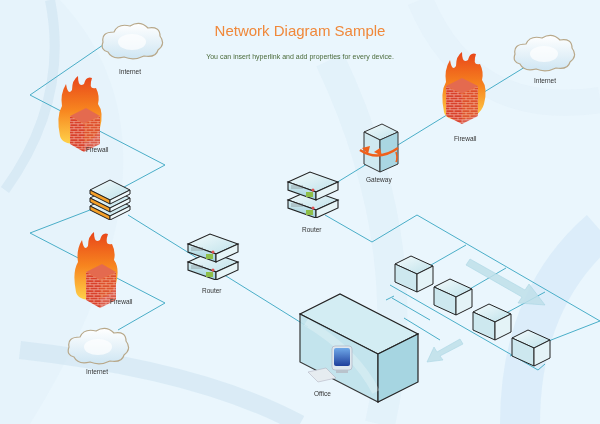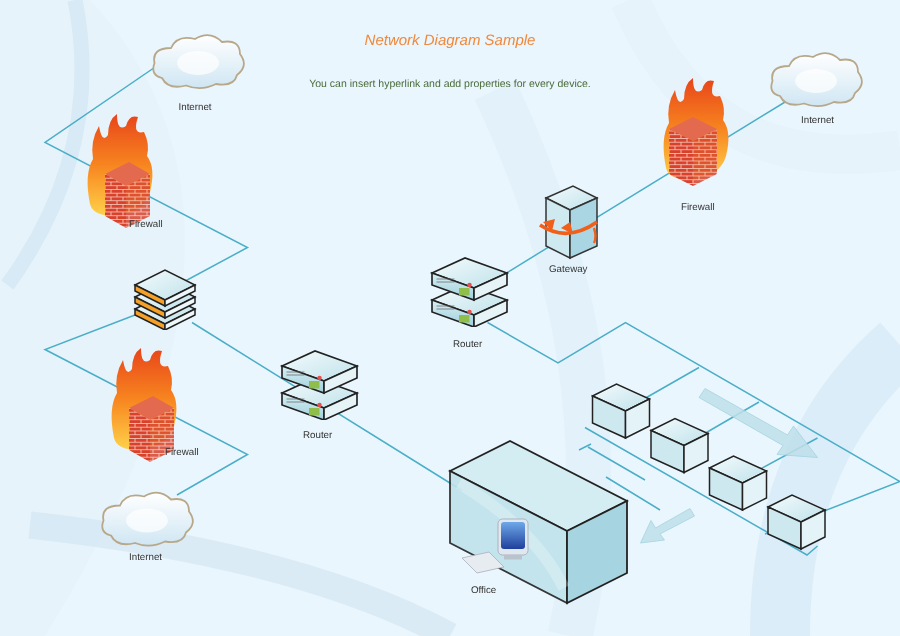--- a/index.html
+++ b/index.html
@@ -1,19 +1,19 @@
 <!DOCTYPE html>
 <html><head>
 <meta charset="utf-8">
 <style>
   html, body { margin: 0; padding: 0; }
   body { width: 600px; height: 424px; overflow: hidden; font-family: "Liberation Sans", sans-serif; }
   #canvas { position: relative; width: 600px; height: 424px; background: #eaf6fd; overflow: hidden; }
   svg.bg { position: absolute; left: 0; top: 0; }
-  .title { position: absolute; left: 0; width: 600px; top: 22px; text-align: center; color: #f0883a; font-size: 10px; font-style: italic; }
+  .title { position: absolute; left: 0; width: 600px; top: 22px; text-align: center; color: #f0883a; font-size: 15px; }
   .subtitle { position: absolute; left: 0; width: 600px; top: 53px; text-align: center; color: #4a6a3a; font-size: 7px; }
   .label { position: absolute; font-size: 6.5px; color: #333; white-space: nowrap; }
   .device { position: absolute; }
 </style>
 </head>
 <body>
 
 <div id="canvas">
   <svg class="bg" width="600" height="424" viewBox="0 0 600 424">
     <defs>

